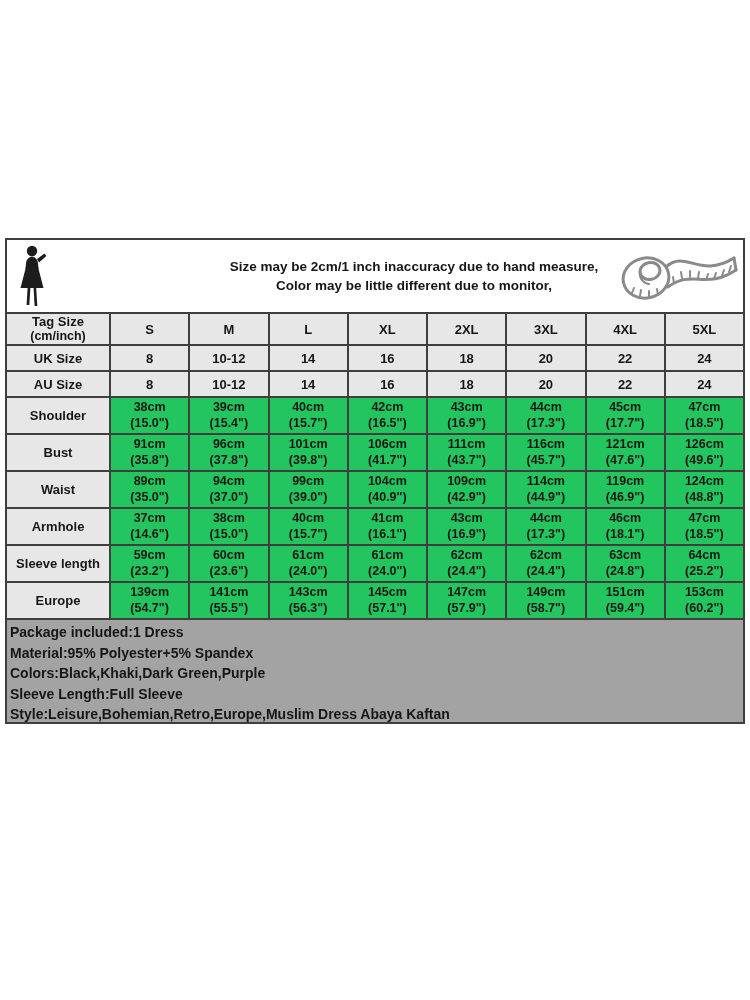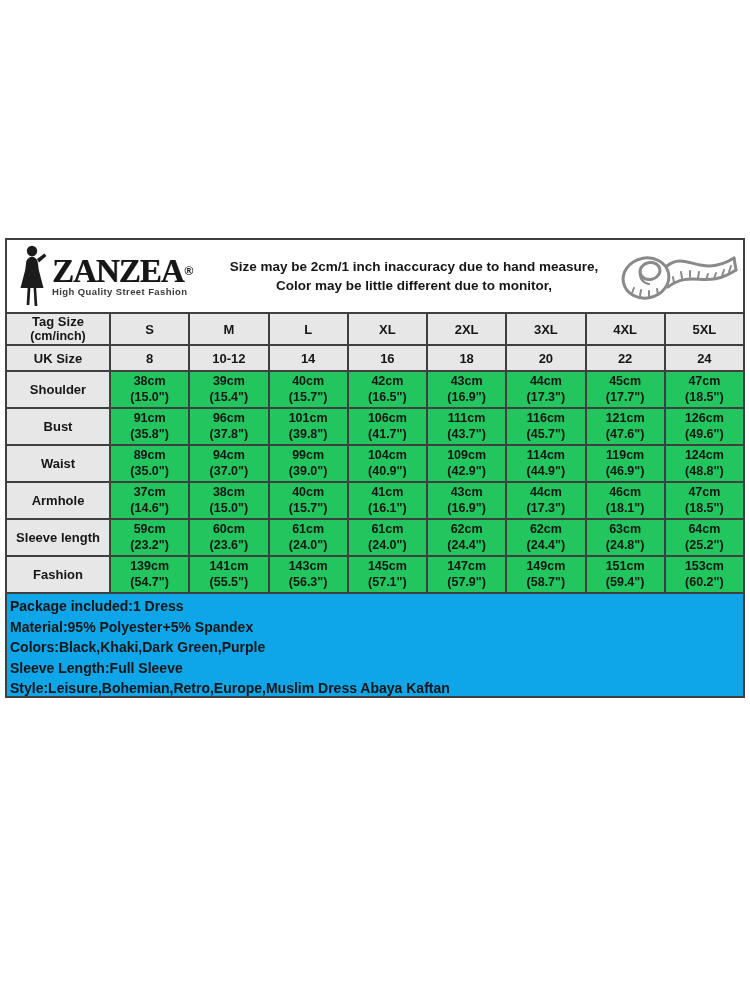--- a/index.html
+++ b/index.html
@@ -81,21 +81,21 @@
   tr.meas-row td { background:#22c55e; height:35px; font-size:12.5px; line-height:15.5px; }
   tr.meas-row td.lbl, tr.size-row td.lbl { background:#e7e7e7; font-size:13px; }
 
   
   .notes {
     box-sizing:border-box;
     border:2px solid #3f3f3f;
     border-top:none;
     height:104px;
     padding:2px 0 0 3px;
-    background:#0ea5e9;
+    background:#a3a3a3;
   }
   .note-line {
     font-size:14px;
     line-height:20.5px;
     font-weight:600;
     white-space:nowrap;
   }
 </style>
 </head>
 <body>
@@ -106,26 +106,20 @@
     <div class="logo-wrap">
       <svg class="figure-svg" width="32" height="62" viewBox="0 0 32 62" xmlns="http://www.w3.org/2000/svg">
         <g fill="#1c1c1c">
           <circle cx="15" cy="6" r="5.2"></circle>
           <path d="M15 11.5 C10.8 12.5 9 15.5 9 19 L8.2 25 L3.5 43 L26.5 43 L21.8 25 L21 19 C21 15.5 19.2 12.5 15 11.5 Z"></path>
           <path d="M20 14 L27.5 8.5 L29.4 11 L22 17.5 Z"></path>
           <path d="M10.6 43 L9.6 60 L12.3 60 L13.4 43 Z"></path>
           <path d="M16.6 43 L17.6 61 L20.3 61 L19.2 43 Z"></path>
         </g>
       </svg>
-      <div class="brand-block">
-        <div class="brand-line">
-          <span class="brand">ZANZEA</span><span class="reg">®</span>
-        </div>
-        <div class="tagline">High Quality Street Fashion</div>
-      </div>
     </div>
 
     <div class="disclaimer">
         <div>Size may be 2cm/1 inch inaccuracy due to hand measure,</div>
         <div>Color may be little different due to monitor,</div>
       </div>
 
     <div class="tape">
       <svg width="122" height="62" viewBox="0 0 122 62" xmlns="http://www.w3.org/2000/svg" fill="none" stroke="#8a8a8a" stroke-width="3" stroke-linecap="round" stroke-linejoin="round">
         <ellipse cx="30" cy="33" rx="23" ry="20" transform="rotate(-12 30 33)"></ellipse>
@@ -173,20 +167,33 @@
           </td>
           <td>8</td>
           <td>10-12</td>
           <td>14</td>
           <td>16</td>
           <td>18</td>
           <td>20</td>
           <td>22</td>
           <td>24</td>
         </tr>
+        <tr class="size-row">
+          <td class="lbl">
+            <div class="lbl1">AU Size</div>
+          </td>
+          <td>8</td>
+          <td>10-12</td>
+          <td>14</td>
+          <td>16</td>
+          <td>18</td>
+          <td>20</td>
+          <td>22</td>
+          <td>24</td>
+        </tr>
         <tr class="meas-row">
           <td class="lbl">Shoulder</td>
           <td>
             <div>38cm</div>
             <div>(15.0")</div>
           </td>
           <td>
             <div>39cm</div>
             <div>(15.4")</div>
           </td>
@@ -349,21 +356,21 @@
           <td>
             <div>63cm</div>
             <div>(24.8")</div>
           </td>
           <td>
             <div>64cm</div>
             <div>(25.2")</div>
           </td>
         </tr>
         <tr class="meas-row">
-          <td class="lbl">Fashion</td>
+          <td class="lbl">Europe</td>
           <td>
             <div>139cm</div>
             <div>(54.7")</div>
           </td>
           <td>
             <div>141cm</div>
             <div>(55.5")</div>
           </td>
           <td>
             <div>143cm</div>

